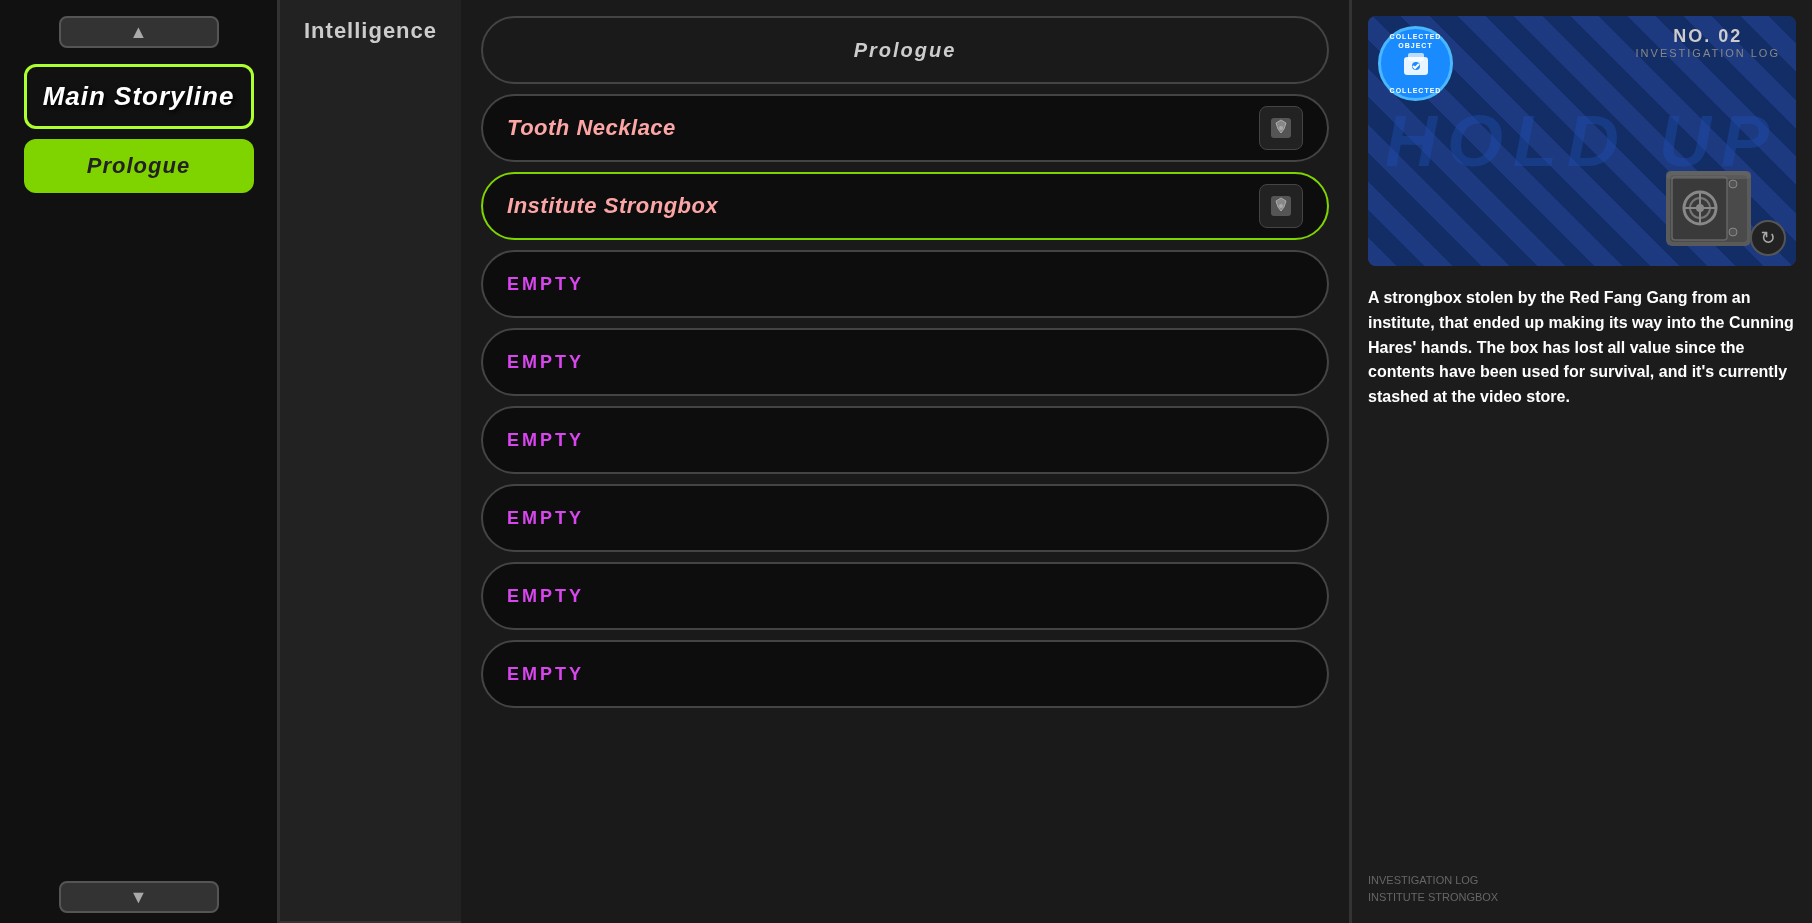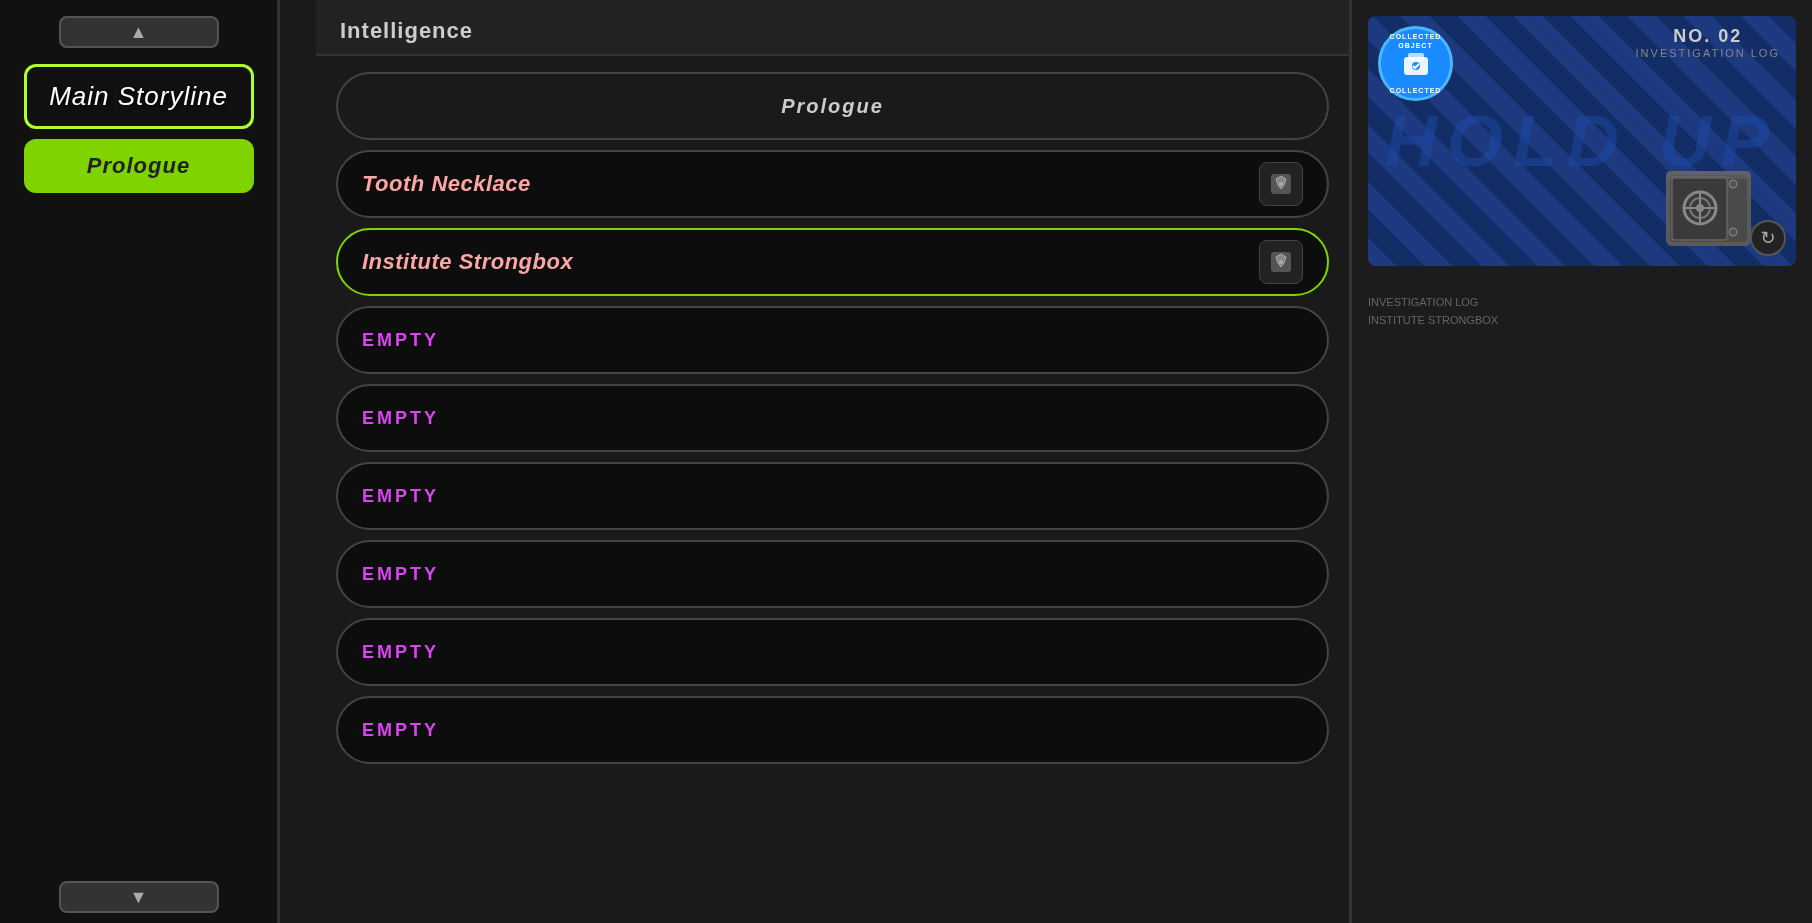--- a/index.html
+++ b/index.html
@@ -49,21 +49,21 @@
       border: 3px solid #adff2f;
       border-radius: 12px;
       padding: 14px 16px;
       background: #111;
       display: flex;
       align-items: center;
       justify-content: center;
     }
     .main-storyline-text {
       font-size: 26px;
-      font-weight: 400;
+      font-weight: 700;
       font-style: italic;
       color: white;
       text-shadow: 2px 2px 4px #000;
       letter-spacing: 1px;
       text-align: left;
     }
     .prologue-btn {
       width: 230px;
       background: #7fd400;
       border: none;
@@ -80,24 +80,23 @@
     .sidebar-bottom-arrow {
       position: absolute;
       bottom: 10px;
       width: 160px;
     }
 
     
     .main-content {
       flex: 1;
       display: flex;
-      flex-direction: column;
+      flex-direction: row;
       background: #1a1a1a;
       border-right: 3px solid #333;
-      padding-left: 36px;
     }
     .intelligence-header {
       padding: 18px 24px 10px 24px;
       font-size: 22px;
       font-weight: 700;
       color: #ccc;
       background: #222;
       border-bottom: 2px solid #333;
       letter-spacing: 1px;
     }
@@ -412,18 +411,19 @@
         <circle cx="77" cy="28" r="4" fill="#555" stroke="#888" stroke-width="1"></circle>
         <circle cx="77" cy="76" r="4" fill="#555" stroke="#888" stroke-width="1"></circle>
 
         <rect x="10" y="15" width="85" height="8" rx="4" fill="#6a6a6a" opacity="0.5"></rect>
       </svg>
     </div>
 
     <div class="refresh-btn">↻</div>
   </div>
 
+  <p class="card-description">A strongbox stolen by the Red Fang Gang from an institute, that ended up making its way into the Cunning Hares' hands. The box has lost all value since the contents have been used for survival, and it's currently stashed at the video store.</p>
 
   <div class="card-footer">
     <div>INVESTIGATION LOG</div>
     <div>INSTITUTE STRONGBOX</div>
   </div>
 </div>
 
 </body></html>

